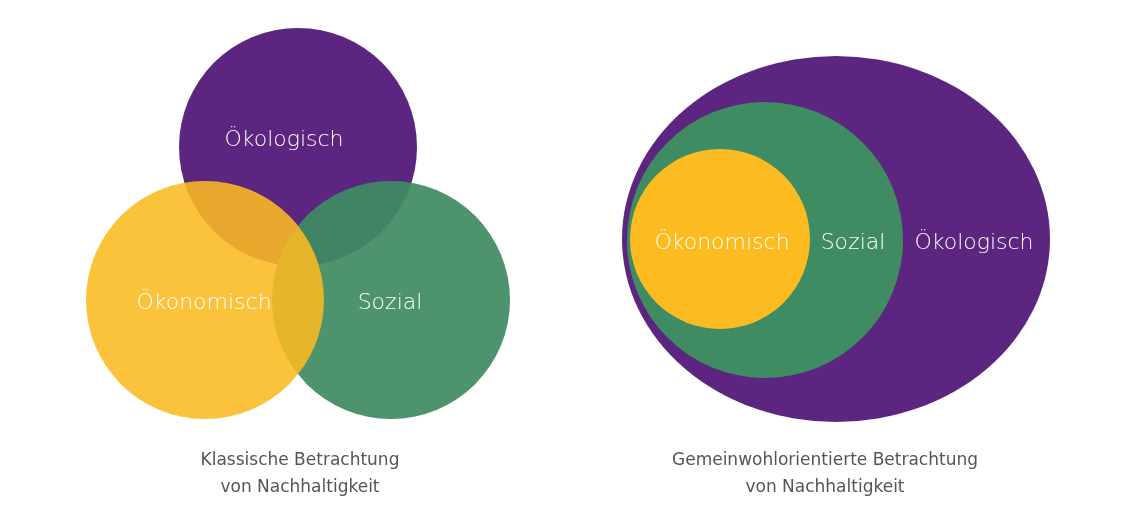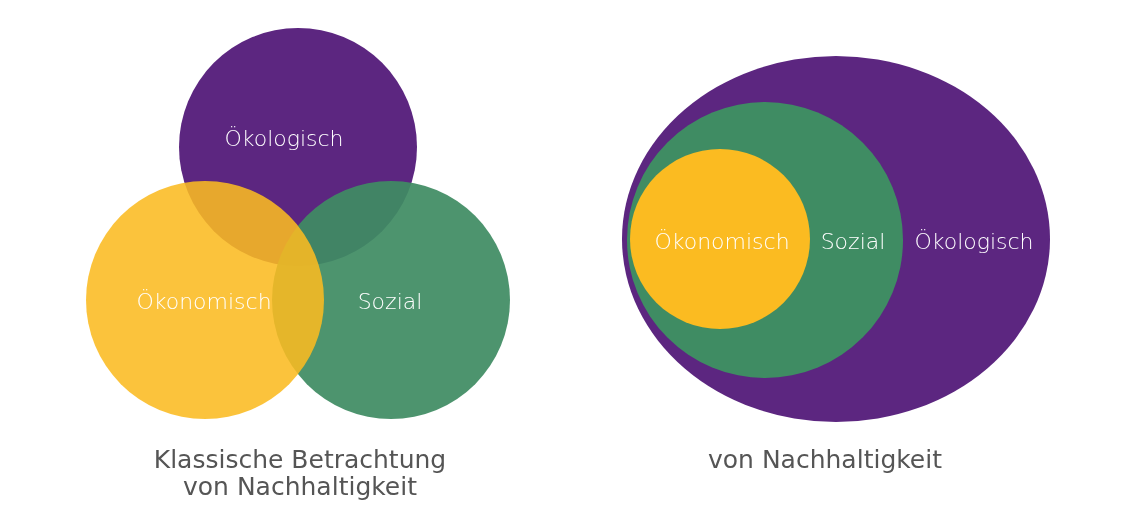--- a/index.html
+++ b/index.html
@@ -1,21 +1,21 @@
 <!DOCTYPE html>
 <html><head>
 <meta charset="utf-8">
 <style>
   html, body { margin:0; padding:0; background:#ffffff; }
   body { width:1140px; height:519px; position:relative; overflow:hidden;
          font-family: "Liberation Sans", "DejaVu Sans", sans-serif; }
   svg.canvas { position:absolute; left:0; top:0; }
   .lbl { font-family: "DejaVu Sans", "Liberation Sans", sans-serif; font-weight:300; fill:#ffffff; }
   .caption { position:absolute; text-align:center; color:#555555;
-             font-family: "DejaVu Sans", "Liberation Sans", sans-serif; font-size:25px; line-height:27px; }
+             font-family: "DejaVu Sans", "Liberation Sans", sans-serif; font-size:17px; line-height:27px; }
   .caption span { display:block; }
 </style>
 </head>
 <body>
 
 <svg class="canvas" width="1140" height="519" viewBox="0 0 1140 519">
 
   <g>
     <circle cx="298" cy="147" r="119" fill="#5c2680"></circle>
     <circle cx="391" cy="300" r="119" fill="#3f8c63" fill-opacity="0.93"></circle>
@@ -34,14 +34,15 @@
     <text class="lbl" x="974" y="249" text-anchor="middle" font-size="22">Ökologisch</text>
   </g>
 </svg>
 
 <div class="caption" style="left:140px; top:446px; width:320px;">
   <span>Klassische Betrachtung</span>
   <span>von Nachhaltigkeit</span>
 </div>
 
 <div class="caption" style="left:600px; top:446px; width:450px;">
+  <span>Gemeinwohlorientierte Betrachtung</span>
   <span>von Nachhaltigkeit</span>
 </div>
 
 </body></html>

